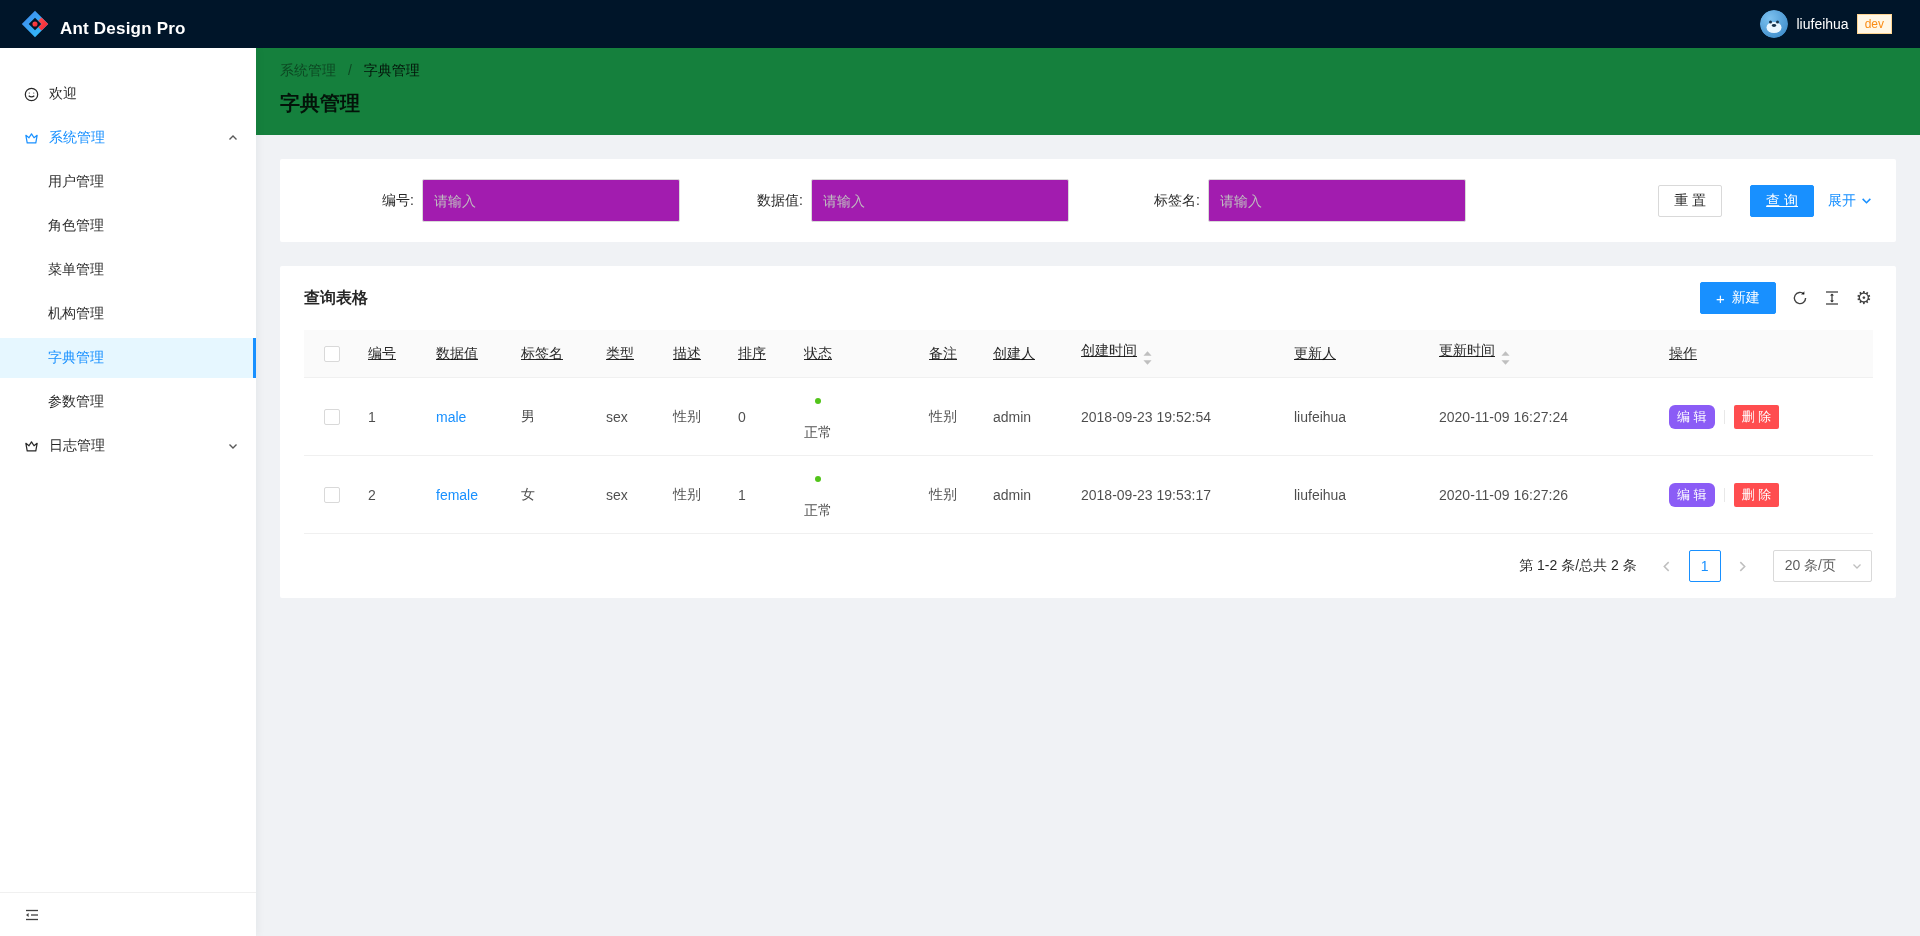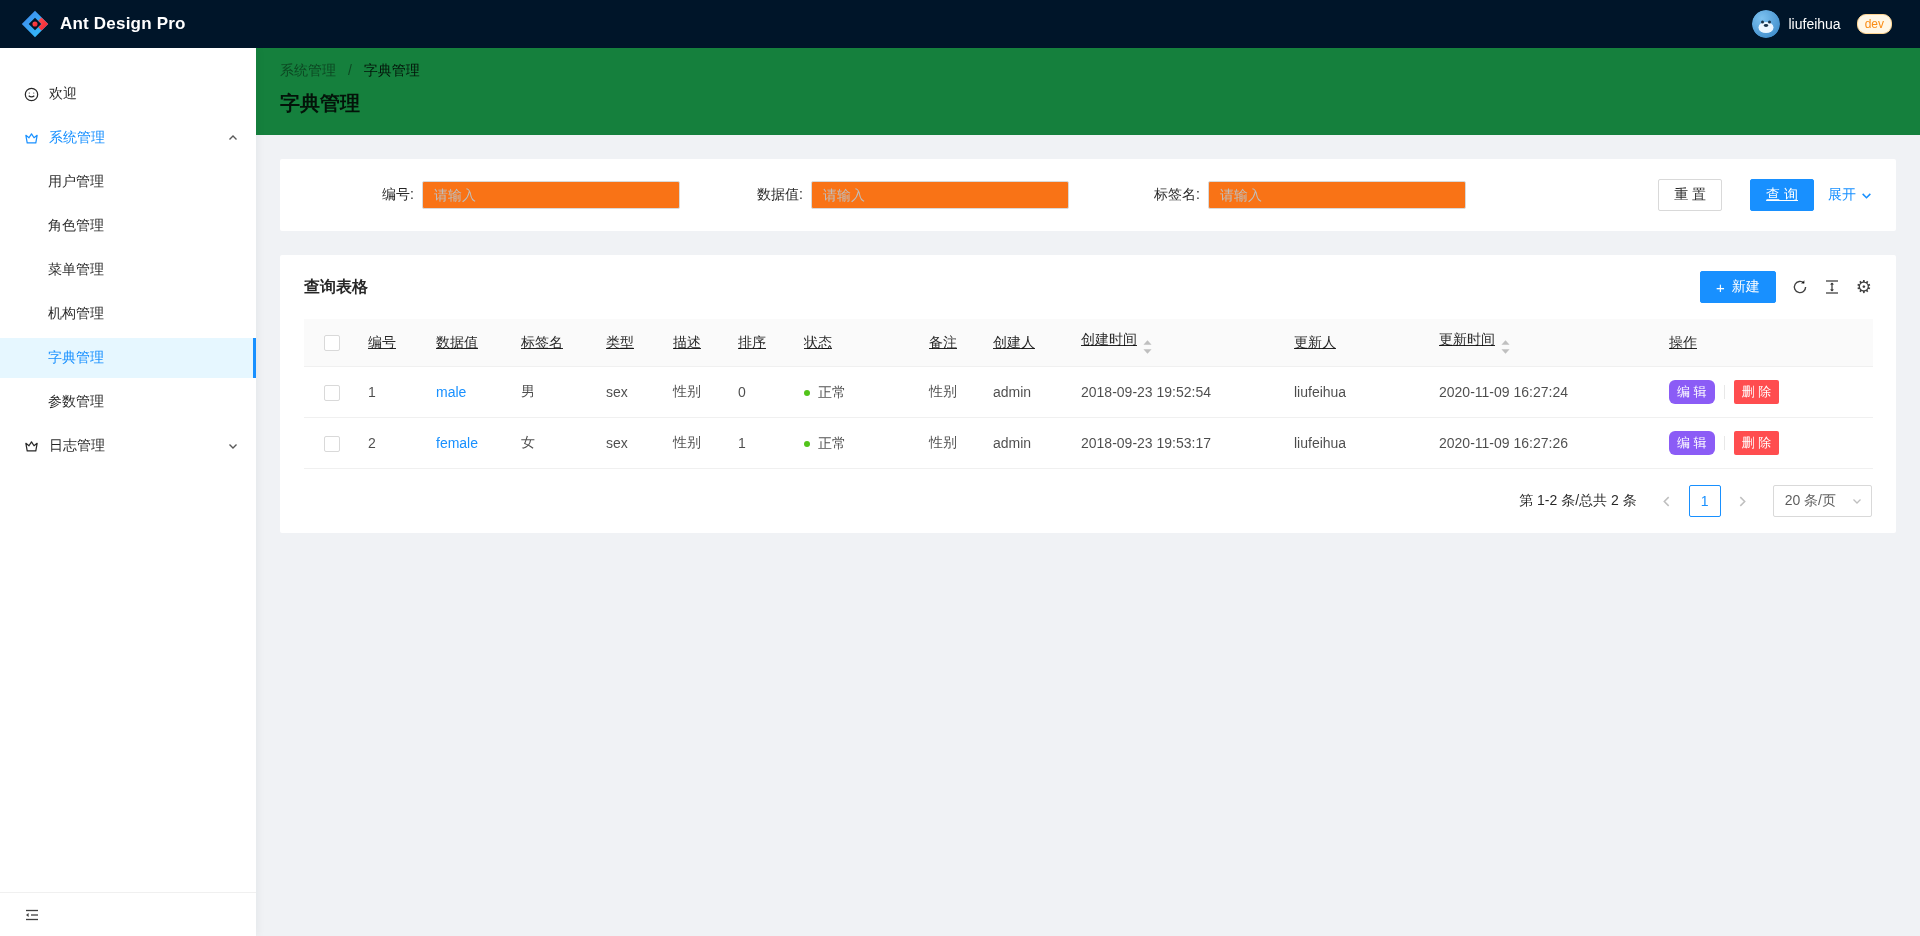--- a/index.html
+++ b/index.html
@@ -4,27 +4,27 @@
 <style>
   * { box-sizing: border-box; margin: 0; padding: 0; }
   html,body { width:1920px; height:936px; overflow:hidden; }
   body {
     font-family: "Liberation Sans","DejaVu Sans",sans-serif;
     font-size:14px; color:rgba(0,0,0,.85); background:#f0f2f5;
   }
   
   .header { position:fixed; top:0; left:0; right:0; height:48px; background:#001529;
     display:flex; align-items:center; padding:0 20px 0 20px; z-index:20; }
-  .logo { display:flex; align-items:center; gap:10px; cursor:pointer; }
+  .logo { display:flex; align-items:flex-end; gap:10px; cursor:pointer; }
   .logo-title { color:#fff; font-size:17px; font-weight:700; letter-spacing:.2px; }
   .header-right { margin-left:auto; display:flex; align-items:center; padding-right:8px; }
   .avatar { width:28px; height:28px; border-radius:50%; overflow:hidden; margin-right:8px; cursor:pointer; }
   .username { color:#fff; cursor:pointer; }
-  .env-tag { margin-left:16px; background:#fff7e6; border:1px solid #ffd591; color:#fa8c16;
-    font-size:12px; line-height:18px; padding:0 7px; border-radius:9px; }
+  .env-tag { margin-left:8px; background:#fff7e6; border:1px solid #ffd591; color:#fa8c16;
+    font-size:12px; line-height:18px; padding:0 7px; border-radius:0; }
   
   .sidebar { position:fixed; top:48px; left:0; bottom:0; width:256px; background:#fff;
     box-shadow:2px 0 8px rgba(29,35,41,.05); display:flex; flex-direction:column; z-index:10; }
   .menu { flex:1; padding-top:22px; overflow:hidden; }
   .menu-item { position:relative; height:40px; margin:4px 0; display:flex; align-items:center;
     padding-left:24px; color:rgba(0,0,0,.85); cursor:pointer; white-space:nowrap; }
   .menu-item .mi-icon { width:15px; height:15px; margin-right:10px; display:inline-flex; flex:0 0 auto; }
   .menu-item.sub { padding-left:48px; }
   .menu-item.active-parent { color:#1890ff; }
   .menu-item.selected { background:#e6f7ff; color:#1890ff; border-right:3px solid #1890ff; }
@@ -40,22 +40,22 @@
   .bc-current { color:rgba(0,0,0,.85); }
   .page-title { margin-top:10px; font-size:20px; font-weight:700; color:rgba(0,0,0,.85); }
   .content { padding:24px; }
   .card { background:#fff; border-radius:2px; }
   
   .filter-card { padding:20px 24px; display:flex; align-items:center; }
   .filter-fields { display:flex; flex:1; }
   .field { display:flex; align-items:center; width:397px; }
   .field-label { min-width:110px; text-align:right; padding-right:8px; white-space:nowrap; color:rgba(0,0,0,.85); }
   .field:first-child .field-label { min-width:118px; }
-  .ant-input { flex:0 0 258px; height:28px; border:1px solid #d9d9d9; border-radius:2px;
-    padding:0 11px; font-size:14px; font-family:inherit; color:rgba(0,0,0,.85); outline:none; background:#f97316; }
+  .ant-input { flex:0 0 258px; height:43px; border:1px solid #d9d9d9; border-radius:2px;
+    padding:0 11px; font-size:14px; font-family:inherit; color:rgba(0,0,0,.85); outline:none; background:#a21caf; }
   .ant-input::placeholder { color:#bfbfbf; }
   .filter-actions { margin-left:auto; display:flex; align-items:center; }
   .btn { height:32px; padding:0 15px; border-radius:2px; border:1px solid #d9d9d9; background:#fff;
     color:rgba(0,0,0,.85); font-size:14px; font-family:inherit; cursor:pointer; white-space:nowrap; }
   .btn-primary { background:#1890ff; border-color:#1890ff; color:#fff; }
   .filter-actions .btn + .btn { margin-left:28px;text-decoration:underline; }
   .expand-link { color:#1890ff; margin-left:14px; display:inline-flex; align-items:center; gap:5px; cursor:pointer; }
   
   .table-card { margin-top:24px; }
   .table-header { display:flex; align-items:center; justify-content:space-between; padding:16px 24px; }
@@ -68,21 +68,21 @@
   .table-wrap { padding:0 24px; }
   table { width:100%; border-collapse:collapse; font-size:14px; table-layout:fixed; }
   thead th { background:#fafafa; font-weight:500; text-align:left; padding:12px 8px;
     color:rgba(0,0,0,.85); border-bottom:1px solid #f0f0f0; white-space:nowrap; overflow:hidden;text-decoration:underline; }
   tbody td { padding:13px 8px; border-bottom:1px solid #f0f0f0; color:rgba(0,0,0,.7);
     white-space:nowrap; overflow:hidden; }
   .col-check { text-align:center !important; }
   .checkbox { display:inline-block; width:16px; height:16px; border:1px solid #d9d9d9;
     border-radius:2px; background:#fff; vertical-align:middle; cursor:pointer; }
   .link { color:#1890ff; cursor:pointer; }
-  .status { display:inline-flex; align-items:center; gap:8px; }
+  .status { display:inline-flex; align-items:center; gap:20px;flex-direction:column; }
   .status-dot { width:6px; height:6px; border-radius:50%; background:#52c41a; }
   .sorter { display:inline-flex; flex-direction:column; margin-left:6px; vertical-align:-2px; line-height:0; }
   .btn-sm { height:24px; padding:0 8px; font-size:13px; border:none; border-radius:2px; color:#fff;
     cursor:pointer; font-family:inherit; vertical-align:middle; }
   .btn-edit { background:#8b5cf6;border-radius:6px; }
   .btn-del { background:#ff4d4f; }
   .action-divider { display:inline-block; width:1px; height:14px; background:#e8e8e8; margin:0 9px; vertical-align:middle; }
   
   .pagination { display:flex; align-items:center; justify-content:flex-end; padding:16px 24px; }
   .pg-total { color:rgba(0,0,0,.85); margin-right:16px; }

